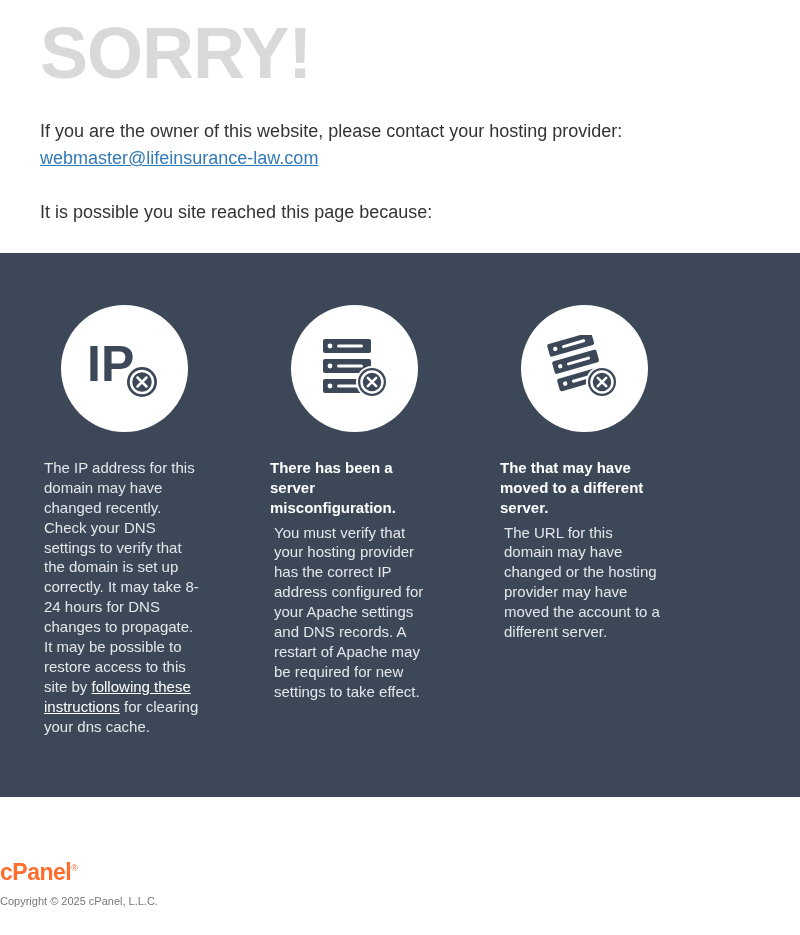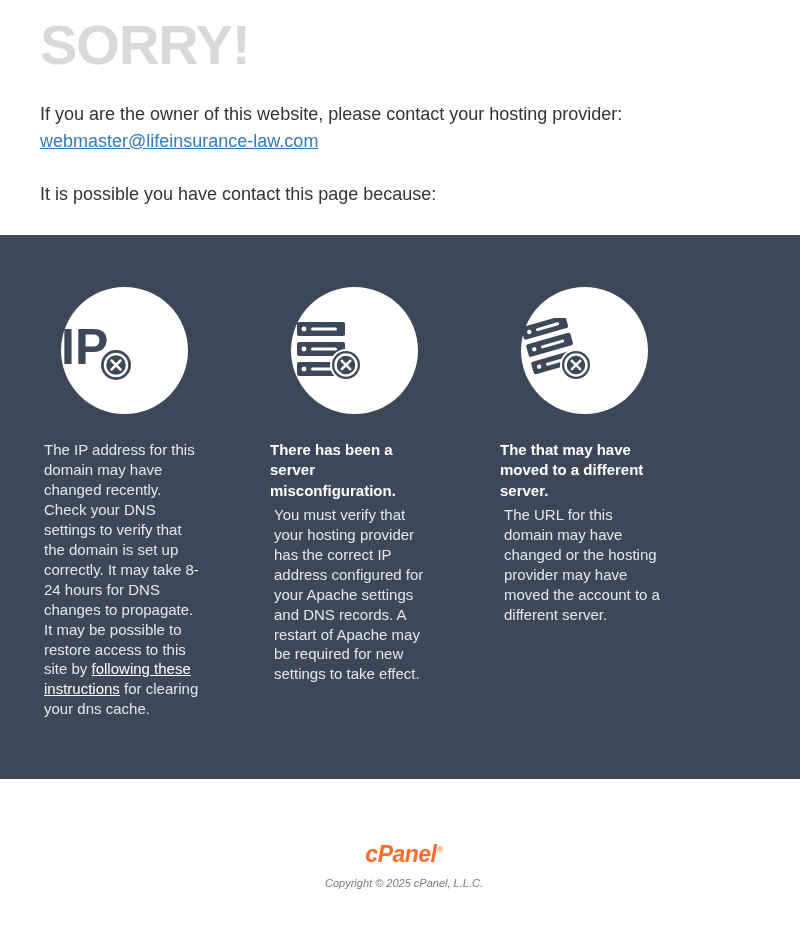--- a/index.html
+++ b/index.html
@@ -17,21 +17,21 @@
     position: relative;
     background: #ffffff;
   }
 
   
   .top {
     padding: 0 40px 0 40px;
   }
 
   .sorry-title {
-    font-size: 56px;
+    font-size: 72px;
     line-height: 1.1;
     font-weight: bold;
     color: #d9d9d9;
     margin: 0;
     padding-top: 14px;
     letter-spacing: -1px;
   }
 
   .lead {
     font-size: 18px;
@@ -73,21 +73,21 @@
   }
 
   .icon-circle {
     width: 127px;
     height: 127px;
     border-radius: 50%;
     background: #ffffff;
     margin: 0 auto 26px auto;
     display: flex;
     align-items: center;
-    justify-content: flex-start;
+    justify-content: center;
   }
 
   .icon-circle svg { display: block; }
 
   .reason-title {
     color: #ffffff;
     font-size: 15px;
     font-weight: bold;
     line-height: 1.35;
     margin: 0 0 4px 0;
@@ -101,23 +101,22 @@
   }
 
   .reason-body a {
     color: #ffffff;
     text-decoration: underline;
   }
 
   
   .footer {
     background: #ffffff;
-    text-align: center;
-    padding: 62px 0 0 8px;
-    font-style: italic;
+    text-align: left;
+    padding: 62px 0 0 0;
   }
 
   .cpanel-logo {
     display: inline-block;
     font-size: 23px;
     font-weight: bold;
     color: #ff6c2c;
     letter-spacing: -0.5px;
     position: relative;
   }
@@ -138,21 +137,21 @@
 
 <div class="page">
 
   <div class="top">
     <h1 class="sorry-title">SORRY!</h1>
 
     <p class="lead">If you are the owner of this website, please contact your hosting provider:</p>
 
     <a class="contact-link" href="#">webmaster@lifeinsurance-law.com</a>
 
-    <p class="possible">It is possible you have contact this page because:</p>
+    <p class="possible">It is possible you site reached this page because:</p>
   </div>
 
   <div class="reasons">
     <div class="reasons-row">
 
       <div class="reason">
         <div class="icon-circle">
           <svg width="74" height="66" viewBox="0 0 74 66" aria-hidden="true">
             <text x="0" y="46" font-family="Liberation Sans, sans-serif" font-size="50" font-weight="bold" fill="#3c4858">IP</text>
             <circle cx="55" cy="47" r="15" fill="#3c4858"></circle>

